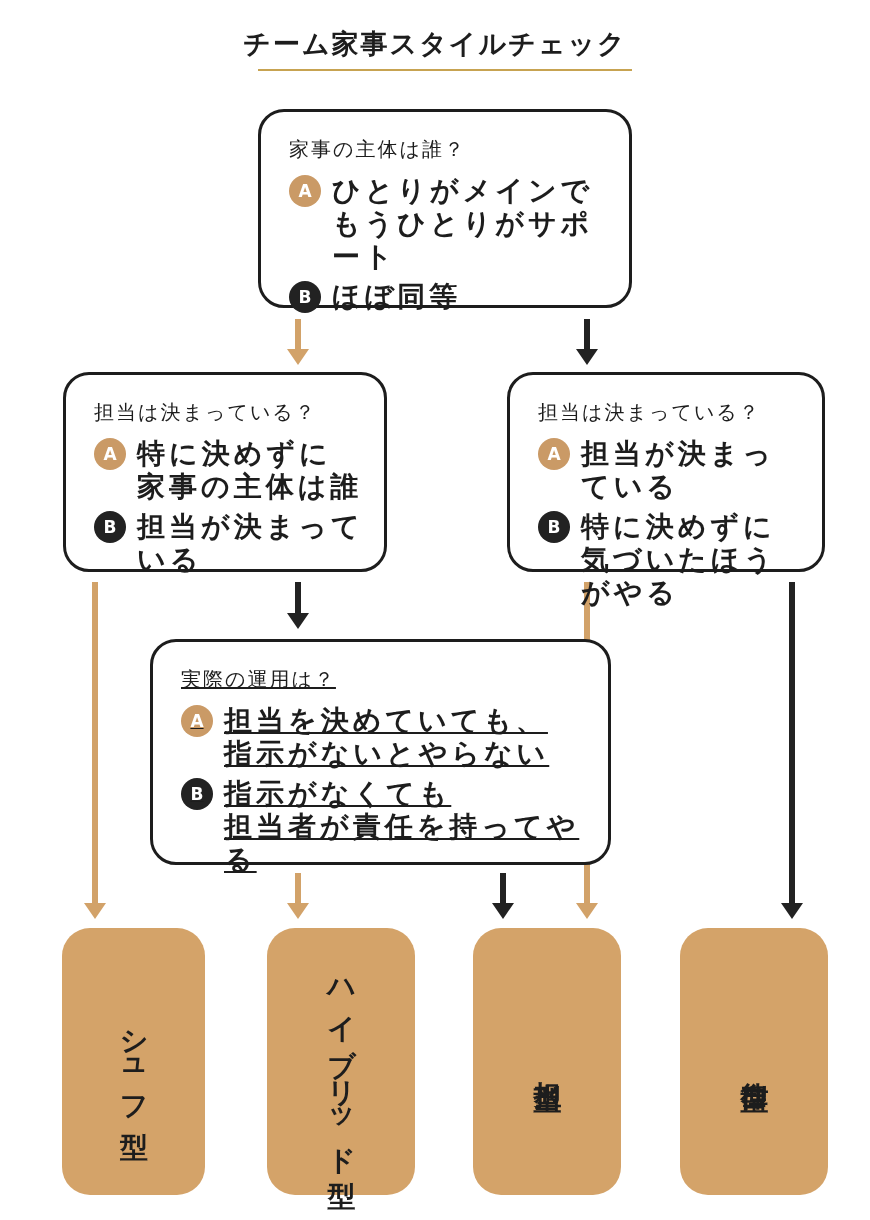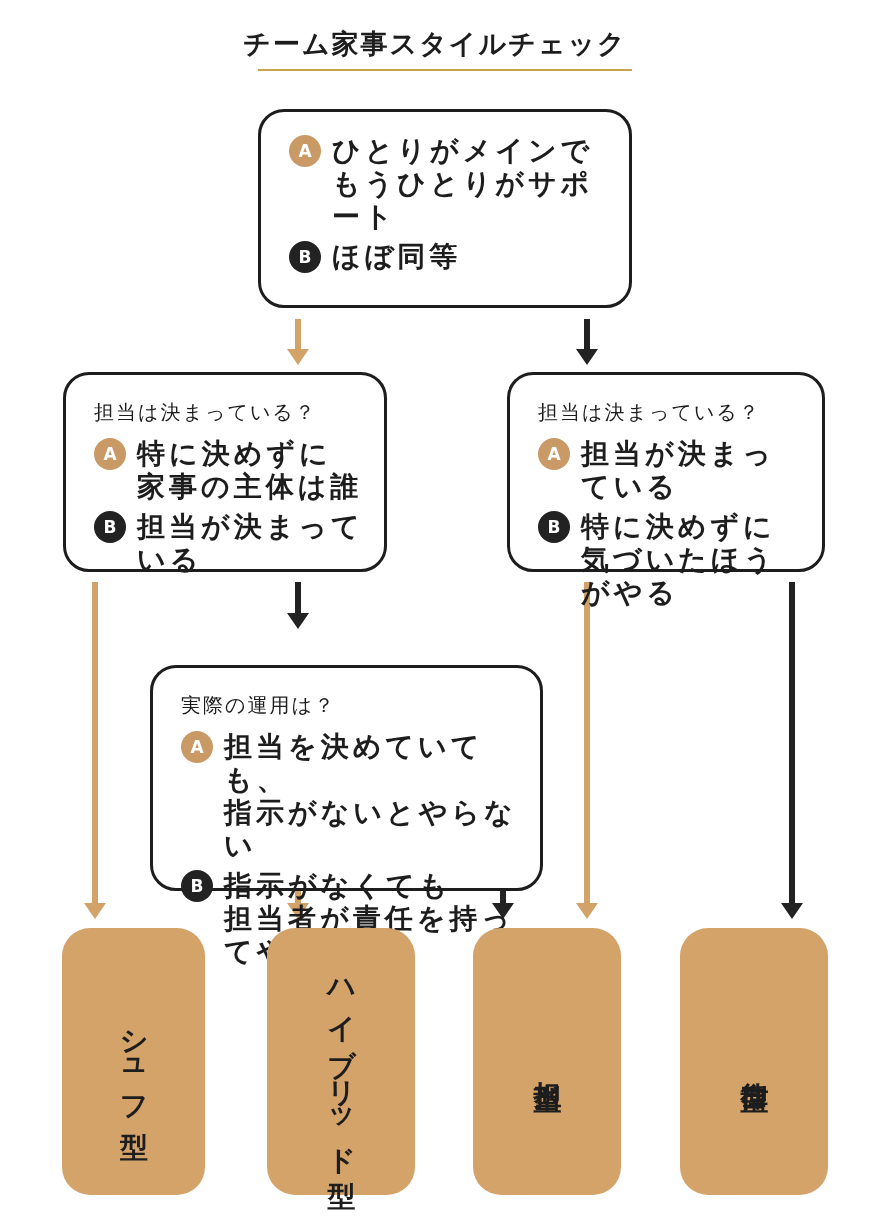--- a/index.html
+++ b/index.html
@@ -69,20 +69,21 @@
         <div class="arrow-shaft" style="left: 584px; top: 570px; height: 323px; background: rgb(210, 162, 105);"></div>
         <div class="arrow-head" style="left: 576px; top: 891px; border-top-color: rgb(210, 162, 105);"></div>
       </div>
       <div>
         <div class="arrow-shaft" style="left: 789px; top: 570px; height: 323px; background: rgb(34, 34, 34);"></div>
         <div class="arrow-head" style="left: 781px; top: 891px; border-top-color: rgb(34, 34, 34);"></div>
       </div>
     </div>
 
   <div class="qbox" style="left:258px;top:97px;width:374px;height:199px;">
+    <div class="q-text">家事の主体は誰？</div>
     <div class="opt">
       <span class="badge badge-a">A</span>
       <div class="opt-lines">
         <span>ひとりがメインで</span>
         <span>もうひとりがサポート</span>
       </div>
     </div>
     <div class="opt">
       <span class="badge badge-b">B</span>
       <div class="opt-lines">
@@ -118,21 +119,21 @@
     </div>
     <div class="opt">
       <span class="badge badge-b">B</span>
       <div class="opt-lines">
         <span>特に決めずに</span>
         <span>気づいたほうがやる</span>
       </div>
     </div>
   </div>
 
-  <div class="qbox" style="left:150px;top:653px;width:393px;height:226px;">
+  <div class="qbox" style="left:150px;top:627px;width:461px;height:226px;text-decoration:underline;">
     <div class="q-text">実際の運用は？</div>
     <div class="opt">
       <span class="badge badge-a">A</span>
       <div class="opt-lines">
         <span>担当を決めていても、</span>
         <span>指示がないとやらない</span>
       </div>
     </div>
     <div class="opt">
       <span class="badge badge-b">B</span>

